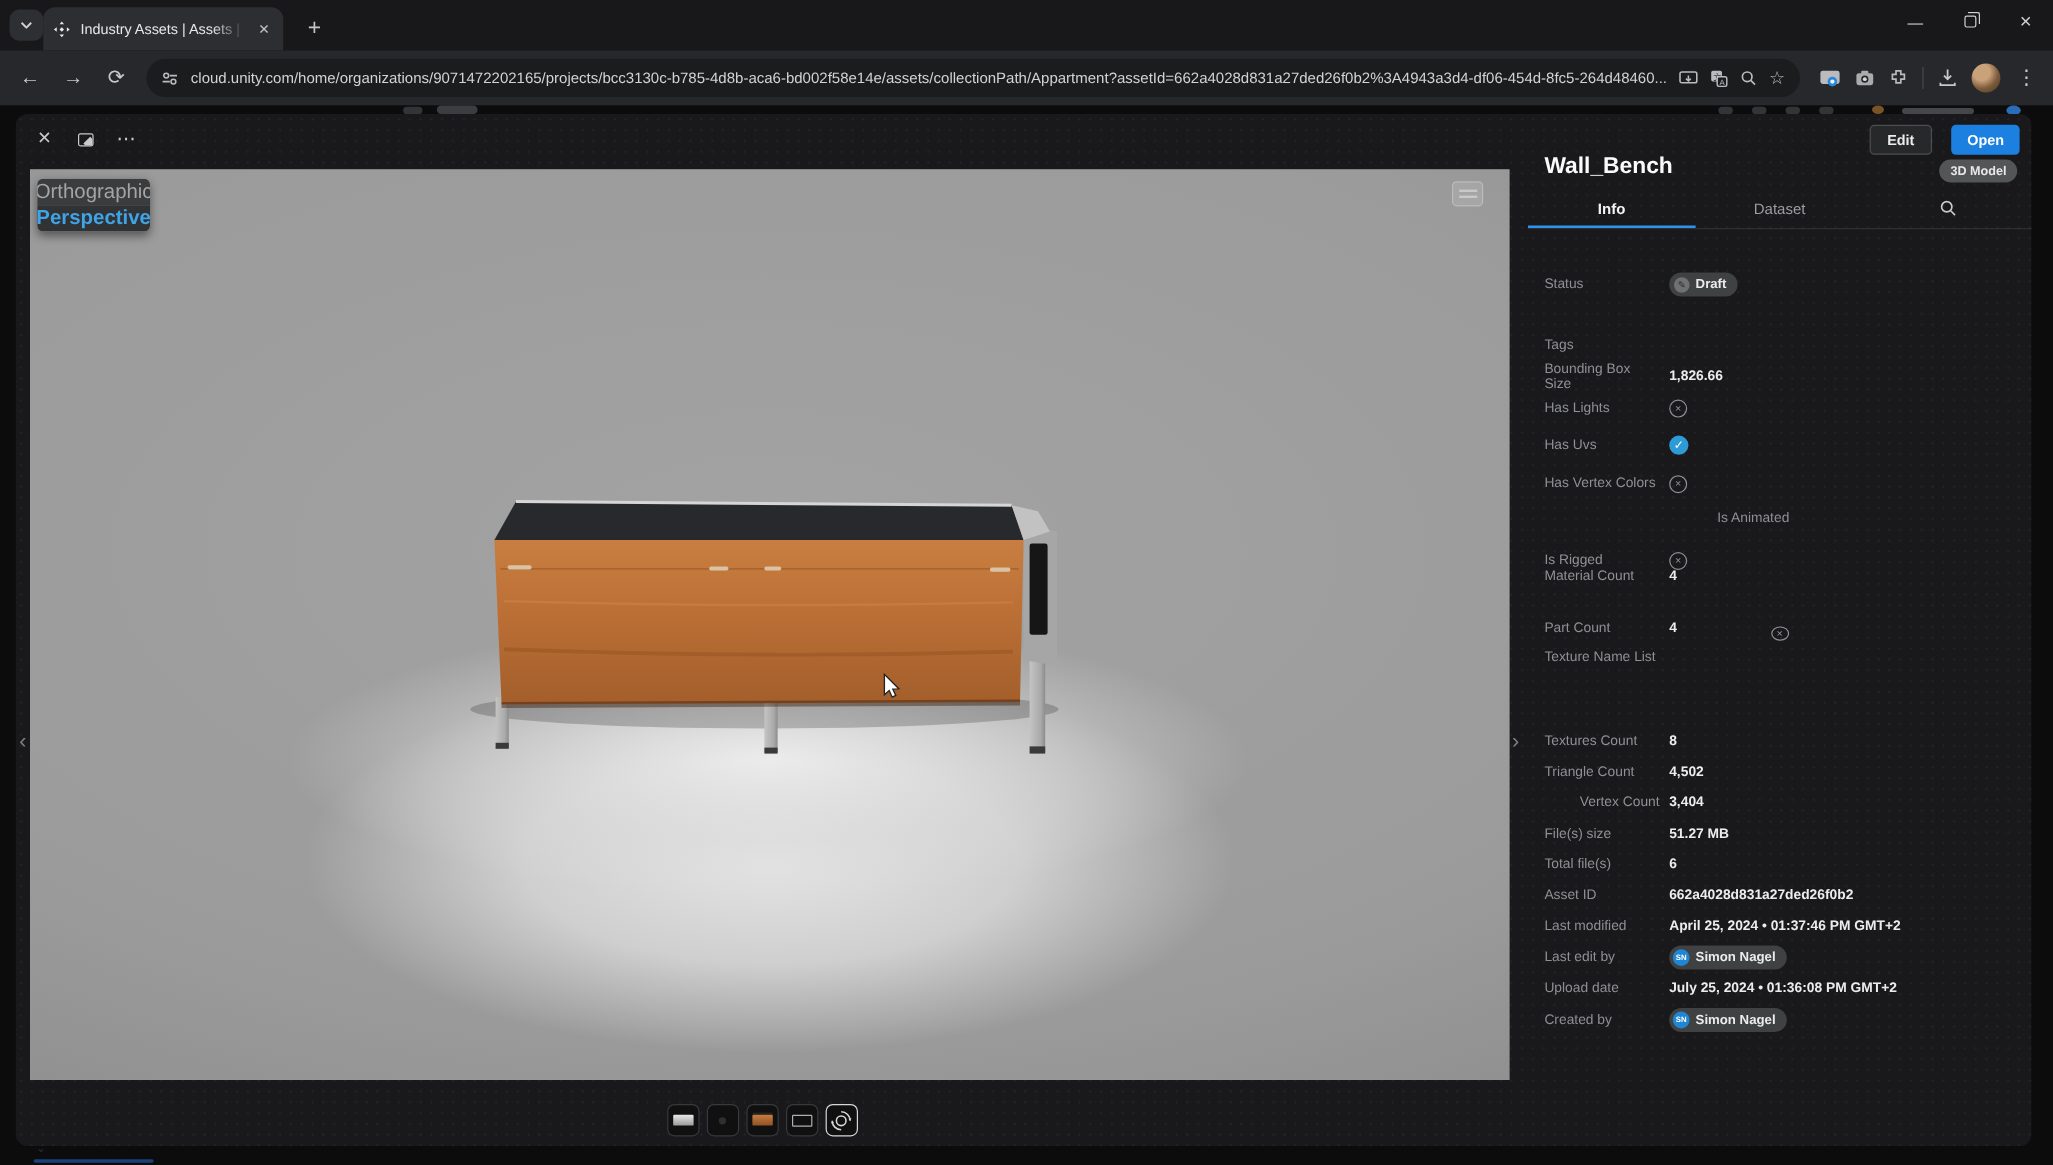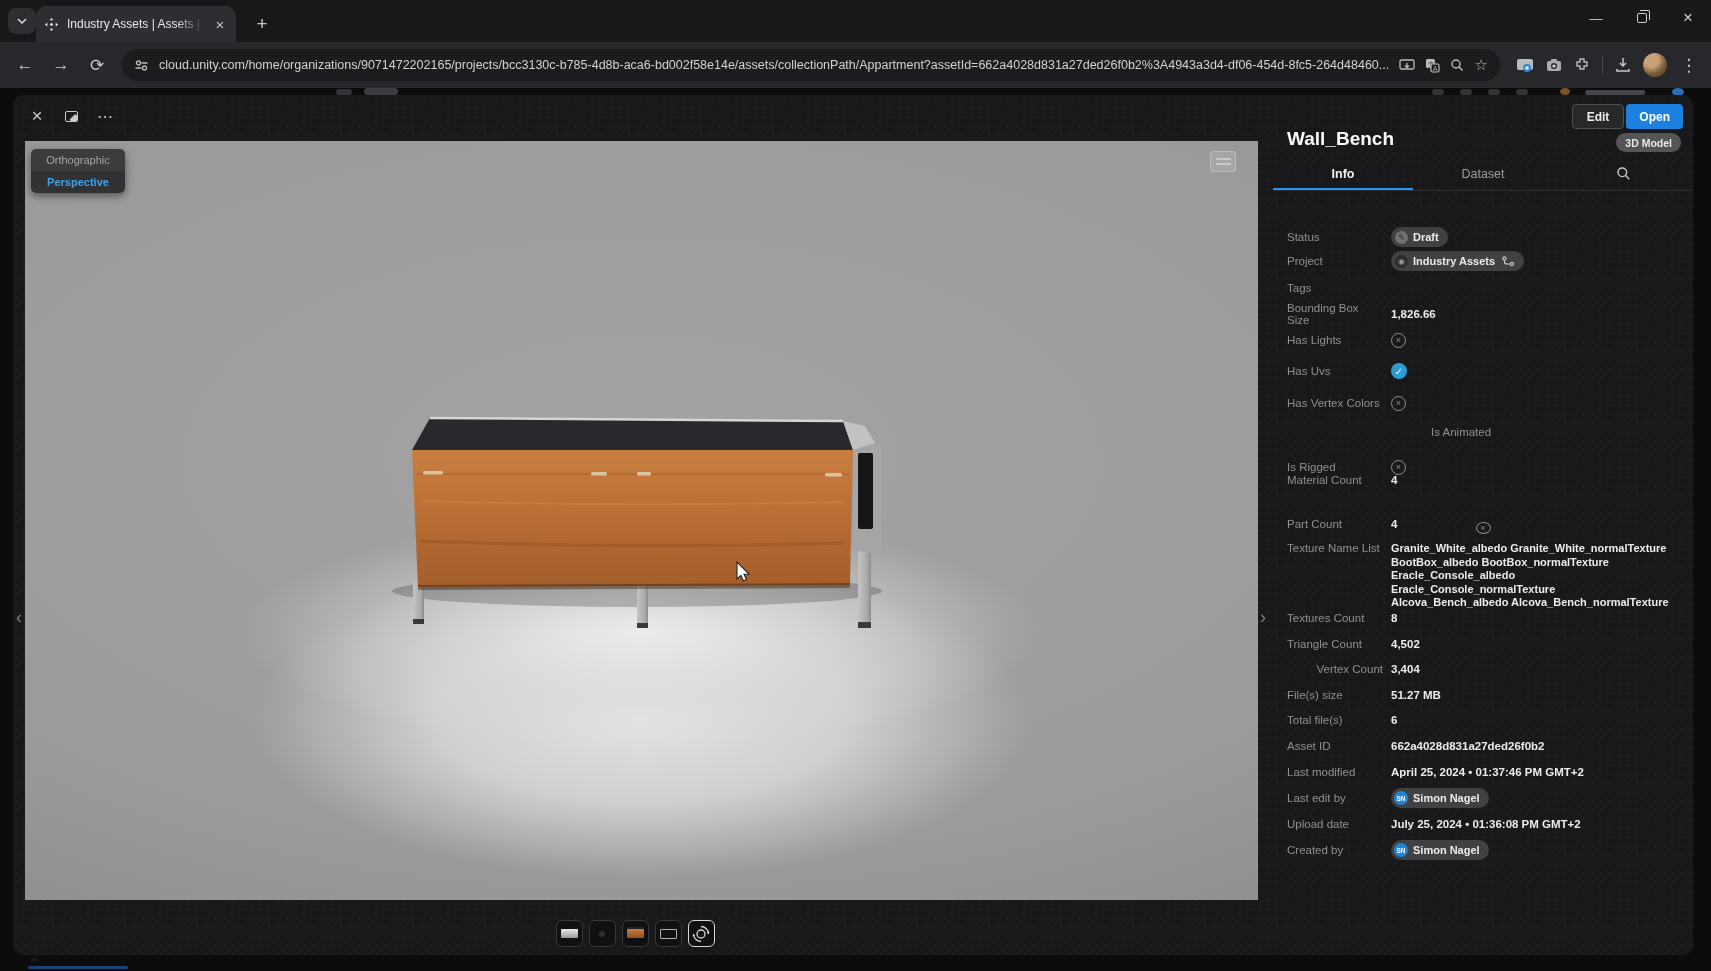--- a/index.html
+++ b/index.html
@@ -54,42 +54,42 @@
   .expand-glyph:before { content:""; position:absolute; right:-3px; bottom:-3px; width:9px; height:8px;
                          background:#c9cacc; transform:rotate(45deg); }
 
   
   .viewport { position:absolute; left:12px; top:46px; width:1233px; height:759px; overflow:hidden;
       background:
         radial-gradient(ellipse 42% 28% at 50% 76%, #e4e4e4 0%, #cfcfcf 40%, rgba(165,165,165,0) 75%),
         radial-gradient(ellipse 120% 95% at 50% 42%, #a3a3a3 0%, #9b9b9b 55%, #838383 100%); }
   .proj-menu { position:absolute; left:6px; top:8px; width:94px; border-radius:5px; overflow:hidden;
                box-shadow:0 3px 8px rgba(0,0,0,.45); }
-  .proj-opt { height:22px; display:flex; align-items:center; justify-content:center; font-size:11px; }
+  .proj-opt { height:22px; display:flex; align-items:center; justify-content:center; font-size:17px; }
   .proj-opt.dim { background:#3b3c3e; color:#a2a4a6; }
   .proj-opt.sel { background:#313234; color:#3fa3e8; font-weight:bold; }
   .stats-btn { position:absolute; right:22px; top:10px; width:26px; height:21px; border-radius:4px;
                background:rgba(255,255,255,.12); border:1px solid rgba(255,255,255,.25); }
   .stats-btn:before { content:""; position:absolute; left:5px; top:6px; width:15px; height:2px; background:rgba(255,255,255,.4); box-shadow:0 5px 0 rgba(255,255,255,.4); }
   .edge-chev { position:absolute; color:#7e7f82; font-size:18px; top:512px; }
 
   
   .mini-bar { position:absolute; left:0; right:436px; bottom:8px; display:flex; justify-content:center; gap:6px; }
   .mini-btn { width:27px; height:27px; border-radius:6px; background:#101011; border:1px solid #38393c;
               display:flex; align-items:center; justify-content:center; overflow:hidden; }
   .mini-btn.sel { border:1.5px solid #d6d7d9; }
   .thumb-bench { width:17px; height:9px; border-radius:1px; }
   .thumb-bench.white { background:linear-gradient(#e8e8e8,#9a9a9a); }
   .thumb-bench.dark  { width:6px; height:6px; border-radius:50%; background:#2e2f31; }
   .thumb-bench.orange{ background:linear-gradient(#c87c3e,#8f5226); box-shadow:0 -2px 0 #222; }
   .thumb-bench.frame { background:none; border:1.5px solid #aeafb1; height:10px; }
 
   
   .panel { position:absolute; right:0; top:0; width:420px; height:860px; }
-  .panel-actions { position:absolute; top:9px; right:10px; display:flex; gap:2px; }
+  .panel-actions { position:absolute; top:9px; right:10px; display:flex; gap:16px; }
   .btn-edit { height:25px; padding:0 14px; border-radius:4px; background:#27282a; border:1px solid #4d4e51;
               color:#ececee; font-size:12px; font-weight:bold; display:flex; align-items:center; }
   .btn-open { height:25px; padding:0 13px; border-radius:4px; background:#1b80e0; color:#fff;
               font-size:12px; font-weight:bold; display:flex; align-items:center; }
   .panel-title { position:absolute; left:14px; top:33px; color:#fafafa; font-size:19px; font-weight:bold; }
   .type-badge { position:absolute; right:12px; top:38px; height:19px; padding:0 9px; border-radius:10px;
                 background:#545557; color:#e8e8e9; font-size:10.5px; font-weight:bold; display:flex; align-items:center; }
   .tabs-row { position:absolute; left:0; top:62px; width:420px; height:34px; border-bottom:1px solid #2e2f32; display:flex; }
   .ptab { flex:1; display:flex; align-items:center; justify-content:center; font-size:12.5px; color:#9b9da0; }
   .ptab.active { color:#f2f3f4; font-weight:bold; box-shadow:inset 0 -2px 0 #2f93ec; }
@@ -332,32 +332,20 @@
       </div>
 
       <div class="frow" style="top:133px;">
         <span class="flabel">Status</span>
         <span class="gpill">
           <span class="pill-circle">✎</span>
           <span>Draft</span>
         </span>
       </div>
 
-      <div class="frow" style="top:157px;">
-        <span class="flabel">Project</span>
-        <span class="gpill">
-          <span class="pill-circle dark">◉</span>
-          <span>Industry Assets</span>
-          <svg class="branch-ic" width="13" height="11" viewBox="0 0 13 11">
-            <circle cx="2.5" cy="2.5" r="1.6" fill="none" stroke="#cfcfd1" stroke-width="1.1"></circle>
-            <path d="M2.5 4.2 V6 q0 2 2 2 h4" fill="none" stroke="#cfcfd1" stroke-width="1.1"></path>
-            <circle cx="10" cy="8" r="1.6" fill="none" stroke="#cfcfd1" stroke-width="1.1"></circle>
-          </svg>
-        </span>
-      </div>
 
       <div class="frow" style="top:184px;">
         <span class="flabel">Tags</span>
         <span class="fvalue"></span>
       </div>
 
       <div class="frow" style="top:210px;">
         <span class="flabel">Bounding Box Size</span>
         <span class="fvalue">1,826.66</span>
       </div>
@@ -392,26 +380,20 @@
         <span class="fvalue">4</span>
       </div>
 
       <div class="frow" style="top:420px;">
         <span class="flabel">Part Count</span>
         <span class="fvalue">4</span>
       </div>
 
       <div class="frow" style="top:447px; height:56px; align-items:flex-start;">
         <span class="flabel">Texture Name List</span>
-        <span class="fvalue lines">
-          <span style="display:block;">Granite_White_albedo Granite_White_normalTexture</span>
-          <span style="display:block;">BootBox_albedo BootBox_normalTexture</span>
-          <span style="display:block;">Eracle_Console_albedo Eracle_Console_normalTexture</span>
-          <span style="display:block;">Alcova_Bench_albedo Alcova_Bench_normalTexture</span>
-        </span>
       </div>
 
       <div class="frow" style="top:514px;">
         <span class="flabel">Textures Count</span>
         <span class="fvalue">8</span>
       </div>
 
       <div class="frow" style="top:540px;">
         <span class="flabel">Triangle Count</span>
         <span class="fvalue">4,502</span>

